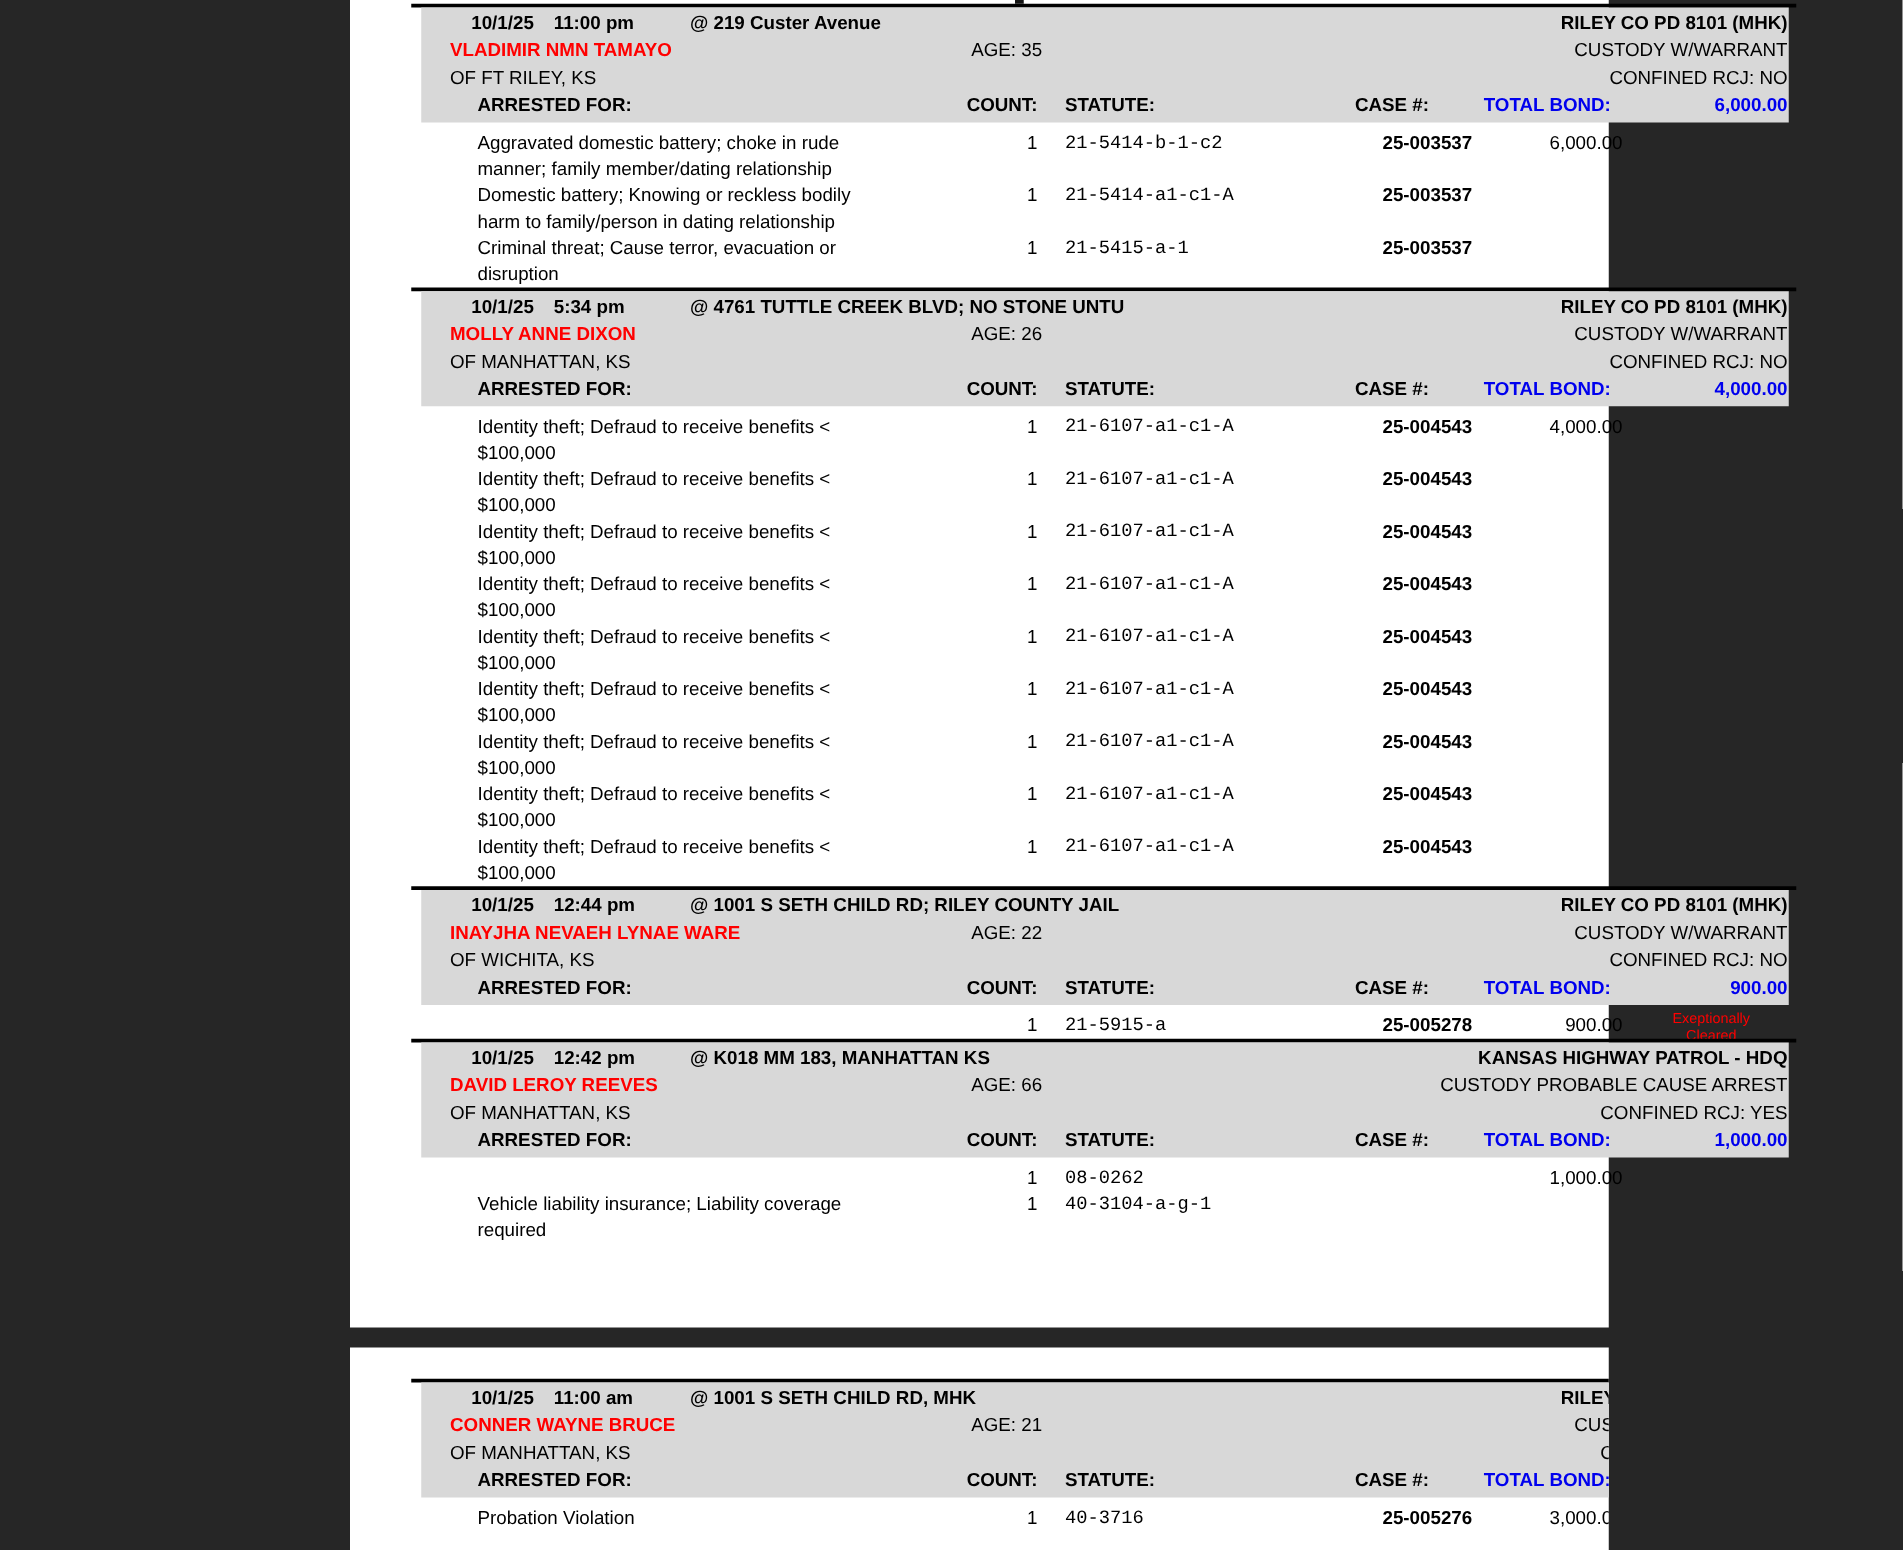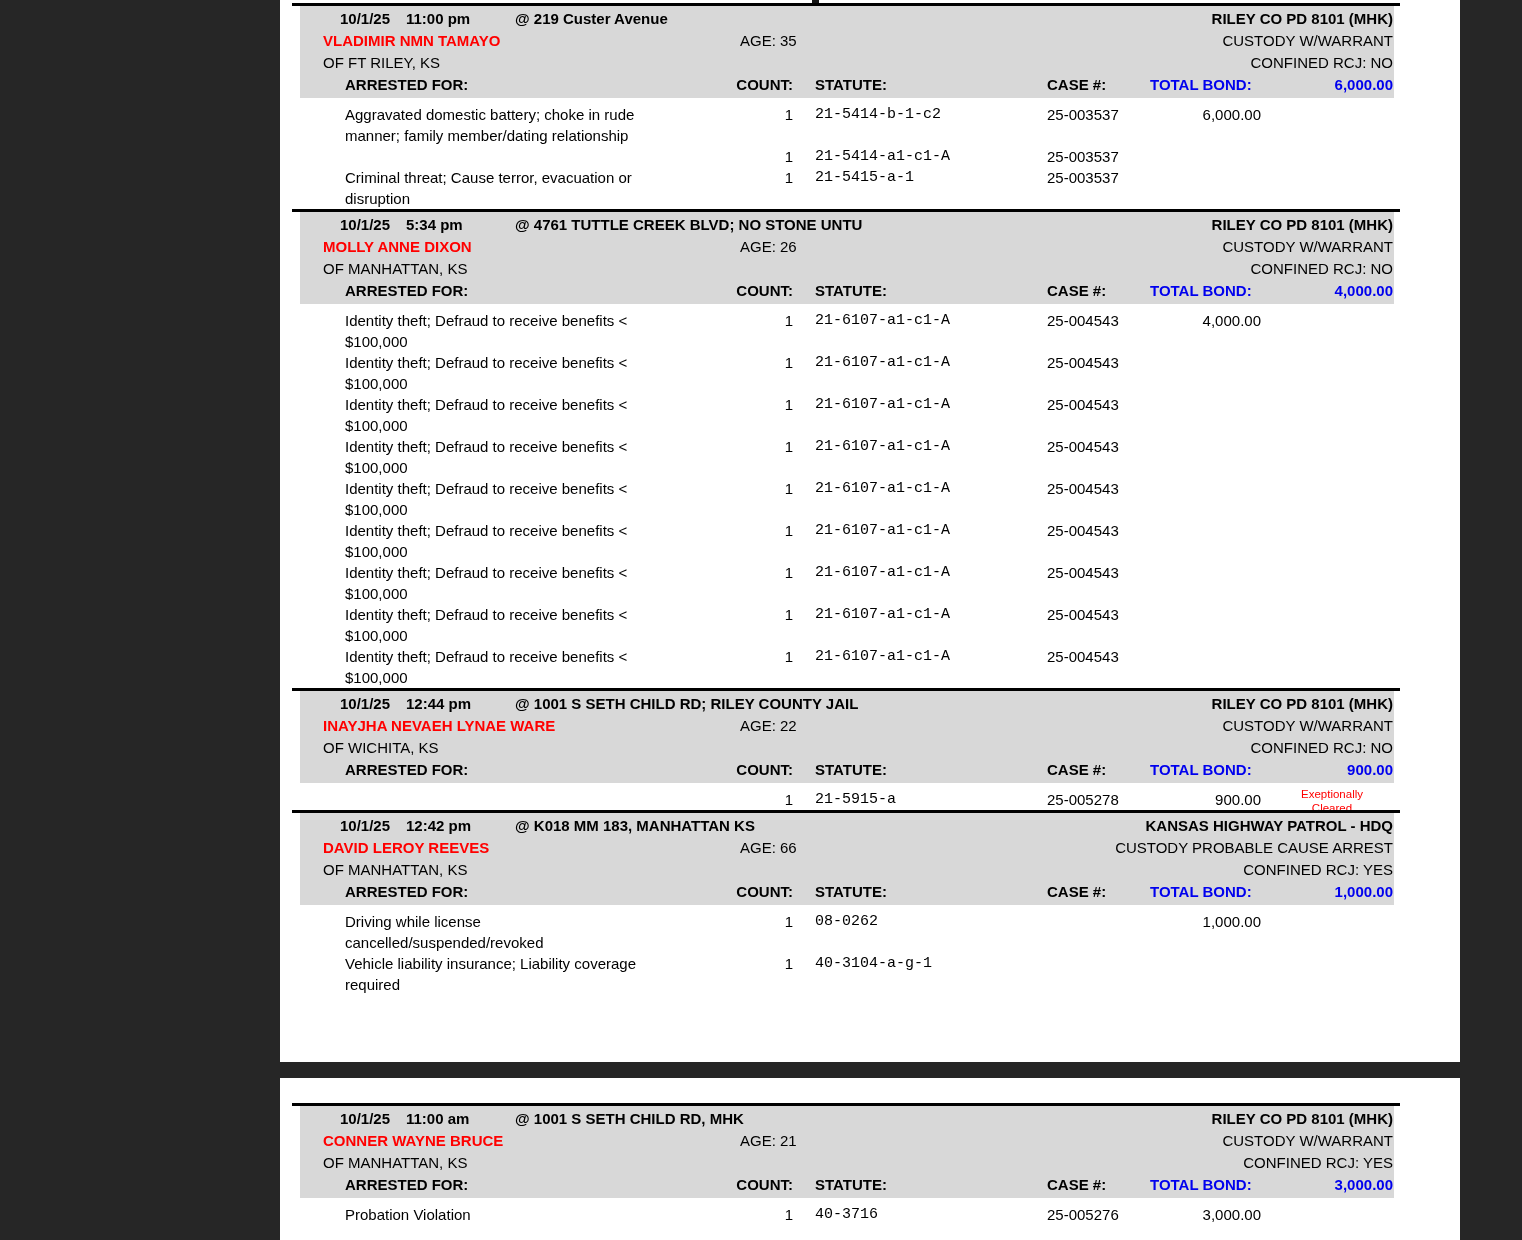--- a/index.html
+++ b/index.html
@@ -2,21 +2,21 @@
 <html style="--bg: #262626; --band: #d8d8d8; --red: #ff0000; --blue: #0000ee;"><head>
 <meta charset="utf-8">
 <style>
   html,body{margin:0;padding:0;}
   body{
     width:1522px;height:1240px;overflow:hidden;position:relative;
     background:var(--bg,#262626);
     font-family:"Liberation Sans", sans-serif;
     -webkit-font-smoothing:antialiased;
   }
-  .page{position:absolute;left:280px;width:1180px;background:#ffffff;box-sizing:border-box;}
+  .page{position:absolute;left:280px;width:1007px;background:#ffffff;box-sizing:border-box;padding-left:37px;}
   #page1{top:0;height:1062px;padding-top:3px;}
   #page2{top:1078px;height:162px;padding-top:25px;overflow:hidden;}
 
   .record{position:relative;margin-left:12px;width:1108px;border-top:3px solid #000;padding-top:92px;}
   .band{position:absolute;top:0;left:8px;width:1094px;height:92px;background:var(--band,#d8d8d8);}
 
   .h{position:absolute;font-size:15px;line-height:20px;white-space:nowrap;color:#000;}
   .b{font-weight:bold;}
   .red{color:var(--red,#ff0000);text-align:right;}
   .blue{color:var(--blue,#0000ee);}
@@ -35,21 +35,21 @@
   .stat{left:523px;top:69px;}
   .case{left:755px;top:69px;}
   .bondlbl{left:858px;top:69px;}
   .bondval{right:7px;top:69px;}
 
   .charges{padding:6px 0 0 0;}
   .charge{position:relative;font-size:15px;line-height:21px;min-height:21px;color:#000;}
   .desc{margin-left:53px;width:400px;white-space:pre-wrap;}
   .cc{position:absolute;top:0;left:428px;width:73px;text-align:right;}
   .cs{position:absolute;top:0;left:523px;white-space:nowrap;font-family:Liberation Mono, monospace;}
-  .ck{position:absolute;top:0;left:755px;white-space:nowrap;}
+  .ck{position:absolute;top:0;left:777px;white-space:nowrap;font-weight:bold;}
   .cb{position:absolute;top:0;left:840px;width:129px;text-align:right;}
   .cn{position:absolute;top:-1px;left:980px;width:120px;text-align:center;color:var(--red,#ff0000);
       font-size:11.5px;line-height:13.5px;white-space:pre-wrap;}
 
   .artifact{position:absolute;left:532px;top:0;width:7px;height:3px;background:#141414;}
 </style>
 </head>
 <body>
 
 <div class="page" id="page1">
@@ -77,20 +77,22 @@
     <div class="desc">Aggravated domestic battery; choke in rude
 manner; family member/dating relationship</div>
     <span class="cc">1</span>
     <span class="cs">21-5414-b-1-c2</span>
     <span class="ck">25-003537</span>
     <span class="cb">6,000.00</span>
     <span class="cn"></span>
   </div>
 
   <div class="charge">
+    <div class="desc">Domestic battery; Knowing or reckless bodily
+harm to family/person in dating relationship</div>
     <span class="cc">1</span>
     <span class="cs">21-5414-a1-c1-A</span>
     <span class="ck">25-003537</span>
     <span class="cb"></span>
     <span class="cn"></span>
   </div>
 
   <div class="charge">
     <div class="desc">Criminal threat; Cause terror, evacuation or
 disruption</div>
@@ -254,22 +256,20 @@
     <span class="h residence">OF MANHATTAN, KS</span>
     <span class="h confined">CONFINED RCJ: YES</span>
     <span class="h b arrfor">ARRESTED FOR:</span>
     <span class="h b cnt">COUNT:</span>
     <span class="h b stat">STATUTE:</span>
     <span class="h b case">CASE #:</span>
     <span class="h b blue bondlbl">TOTAL BOND:</span>
     <span class="h b blue bondval">1,000.00</span>
     <div class="charges">
   <div class="charge">
-    <div class="desc">Driving while license
-cancelled/suspended/revoked</div>
     <span class="cc">1</span>
     <span class="cs">08-0262</span>
     <span class="ck"></span>
     <span class="cb">1,000.00</span>
     <span class="cn"></span>
   </div>
 
   <div class="charge">
     <div class="desc">Vehicle liability insurance; Liability coverage
 required</div>

